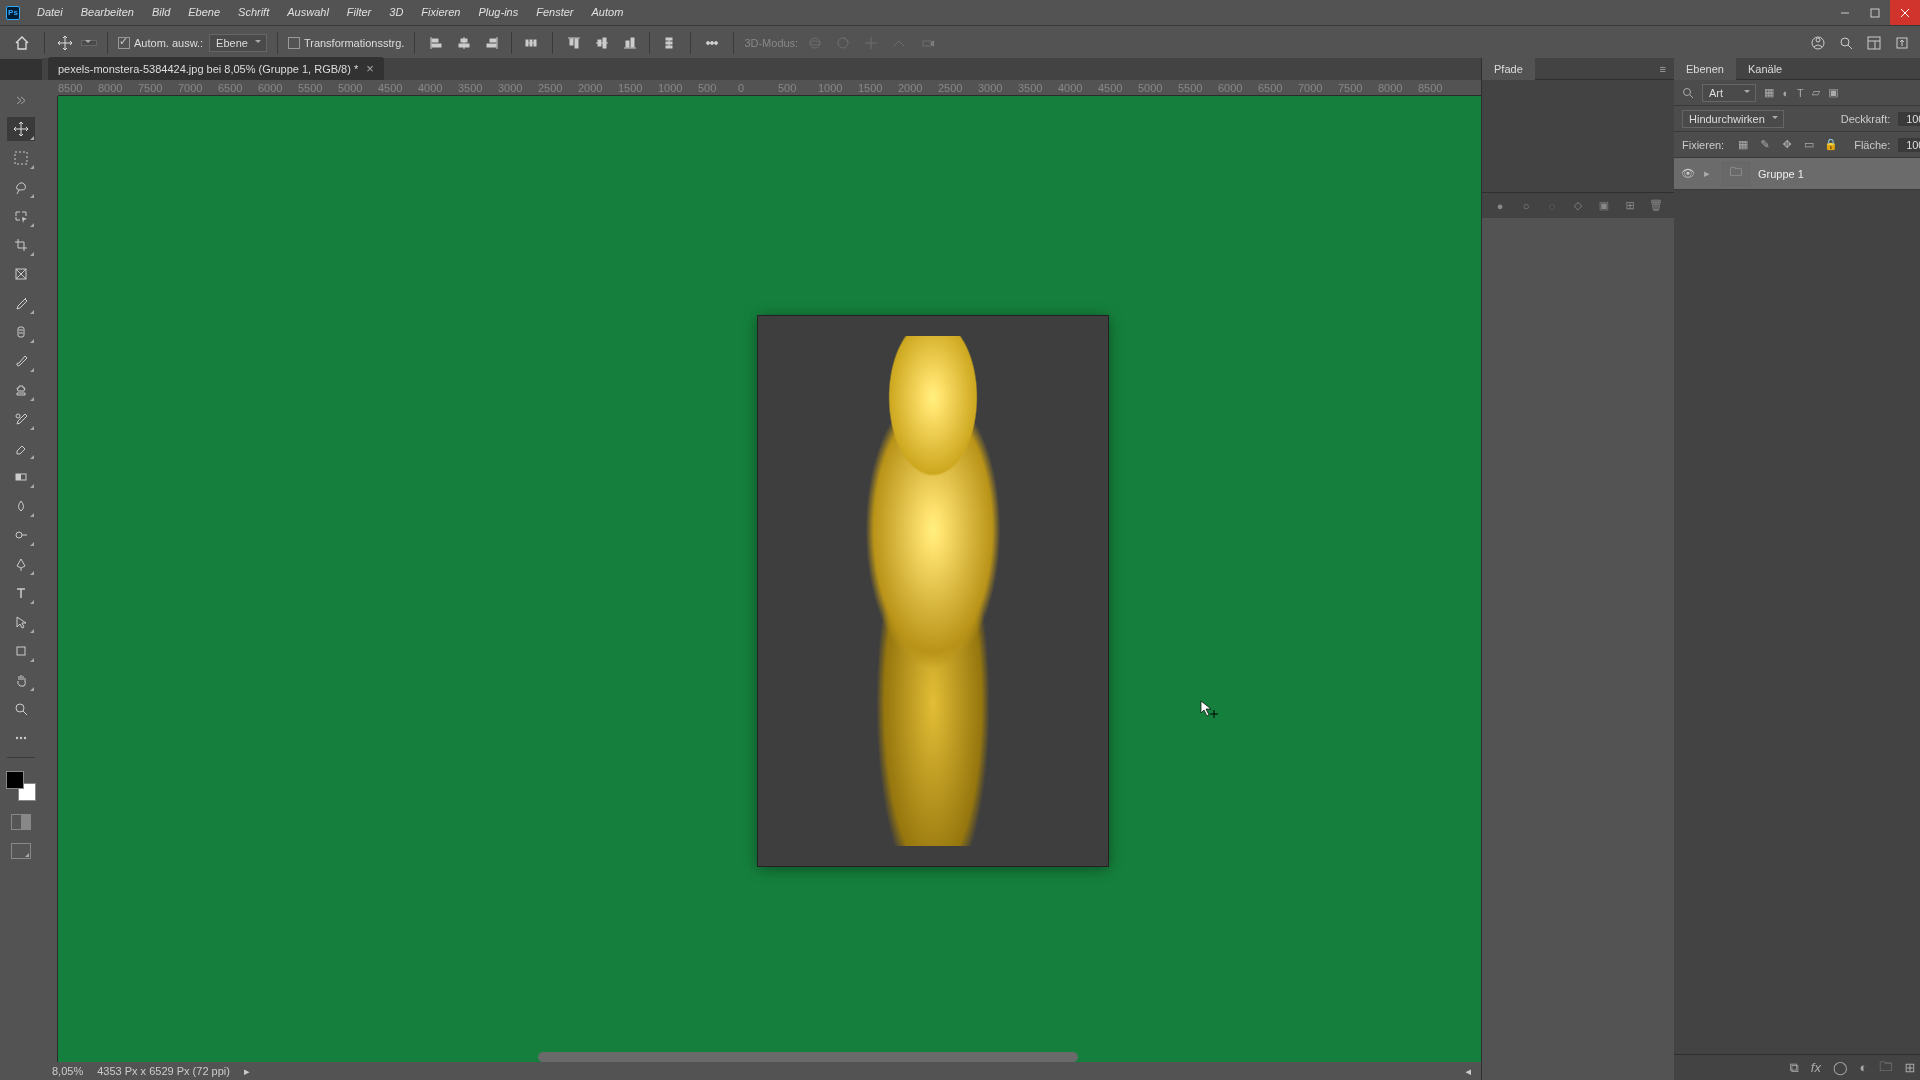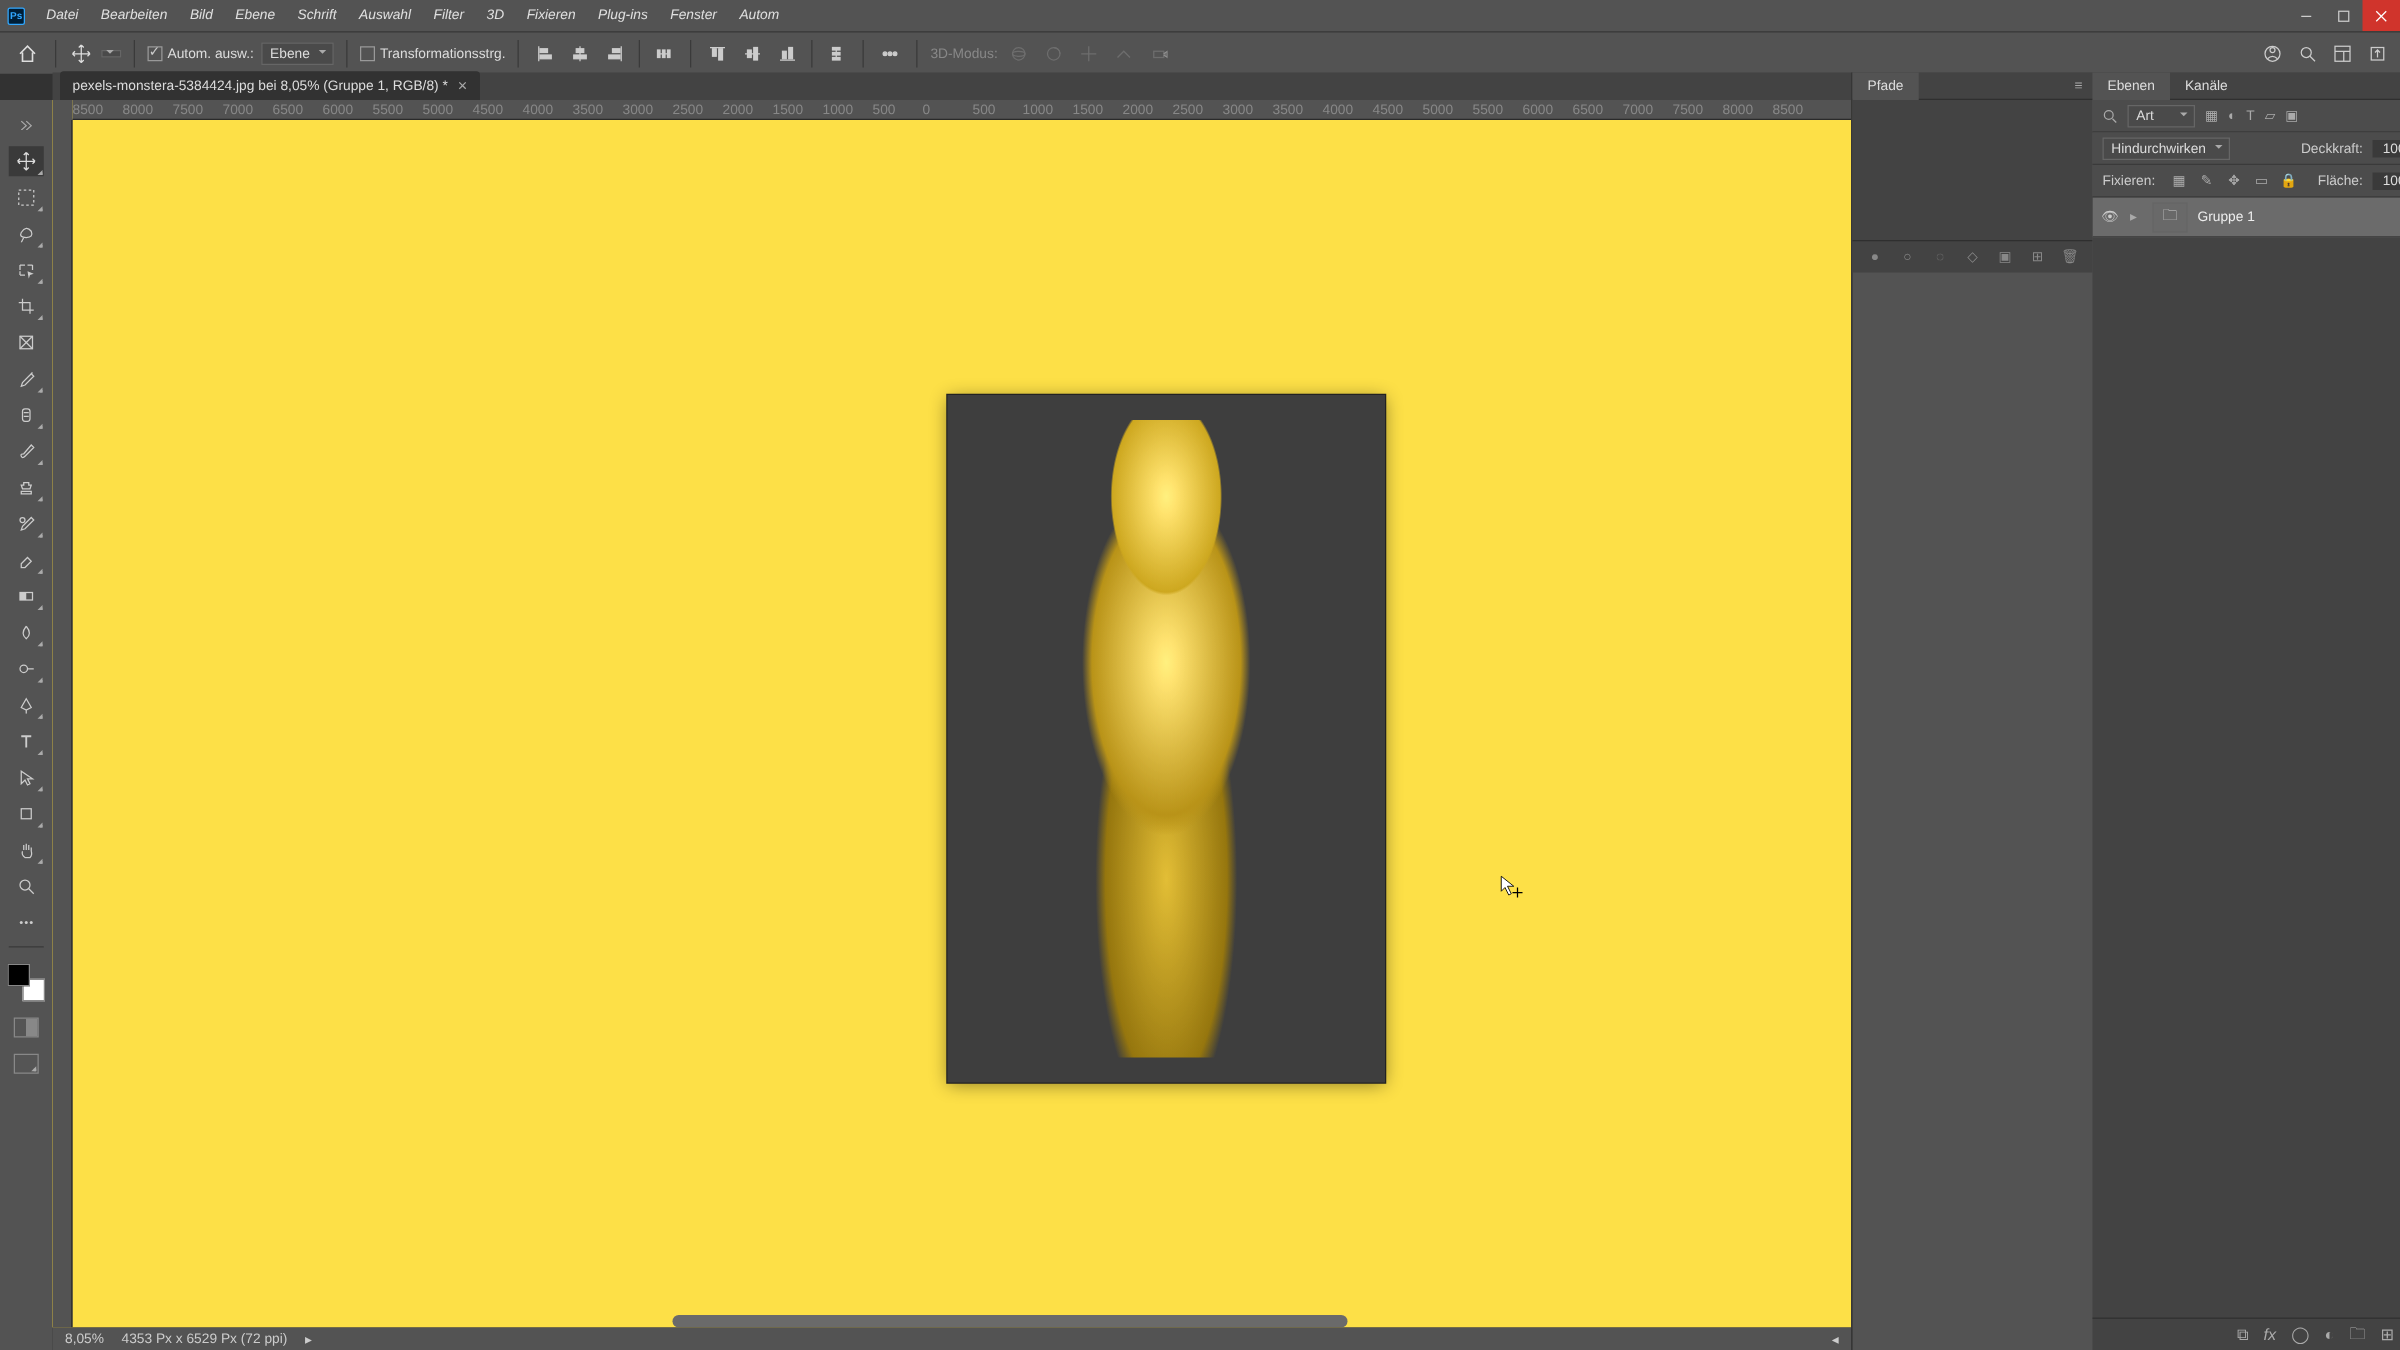--- a/index.html
+++ b/index.html
@@ -36,21 +36,21 @@
 #tools { position:absolute; top:80px; left:0; width:42px; bottom:0; background:#535353; display:flex; flex-direction:column; align-items:center; padding-top:8px; gap:5px; }
 #tools .tool { width:28px; height:24px; display:flex; align-items:center; justify-content:center; color:#ccc; position:relative; }
 #tools .tool.active { background:#3a3a3a; }
 #tools .tool .tri { position:absolute; right:1px; bottom:1px; border:2px solid transparent; border-right-color:#aaa; border-bottom-color:#aaa; width:0; height:0; }
 #tools .swatch-pair { position:relative; width:30px; height:30px; margin-top:6px; }
 #tools .swatch-pair .fg { position:absolute; top:0; left:0; width:18px; height:18px; background:#000; border:1px solid #888; }
 #tools .swatch-pair .bg { position:absolute; bottom:0; right:0; width:18px; height:18px; background:#fff; border:1px solid #888; }
 #tools .mode-btn { width:20px; height:16px; border:1px solid #888; margin-top:8px; }
 
 
-#workspace { position:absolute; top:80px; left:42px; right:439px; bottom:18px; background:#fde047; overflow:hidden; }
+#workspace { position:absolute; top:80px; left:42px; right:439px; bottom:18px; background:#15803d; overflow:hidden; }
 #ruler-h { position:absolute; top:0; left:16px; right:0; height:16px; background:#535353; border-bottom:1px solid #2a2a2a; display:flex; font-size:9px; color:#888; overflow:hidden; }
 #ruler-h .tick { position:absolute; top:2px; }
 #ruler-v { position:absolute; top:16px; left:0; bottom:0; width:16px; background:#535353; border-right:1px solid #2a2a2a; }
 #ruler-corner { position:absolute; top:0; left:0; width:16px; height:16px; background:#535353; }
 #canvas-holder { position:absolute; top:16px; left:16px; right:0; bottom:0; }
 #canvas { position:absolute; top:220px; left:700px; width:350px; height:550px; background:#3e3e3e; box-shadow:0 0 0 1px #222, 0 2px 14px rgba(0,0,0,0.45); display:flex; align-items:center; justify-content:center; }
 #canvas .figure { width:180px; height:510px; background:radial-gradient(ellipse 40% 25% at 50% 12%, #e9d47a, #b89a2e 60%, transparent 62%),
                                  radial-gradient(ellipse 55% 40% at 50% 38%, #e9d47a, #a88a28 60%, transparent 68%),
                                  radial-gradient(ellipse 45% 55% at 50% 72%, #c9ac40, #8c7320 60%, transparent 70%);
                   filter:contrast(1.2) brightness(1.05); }

